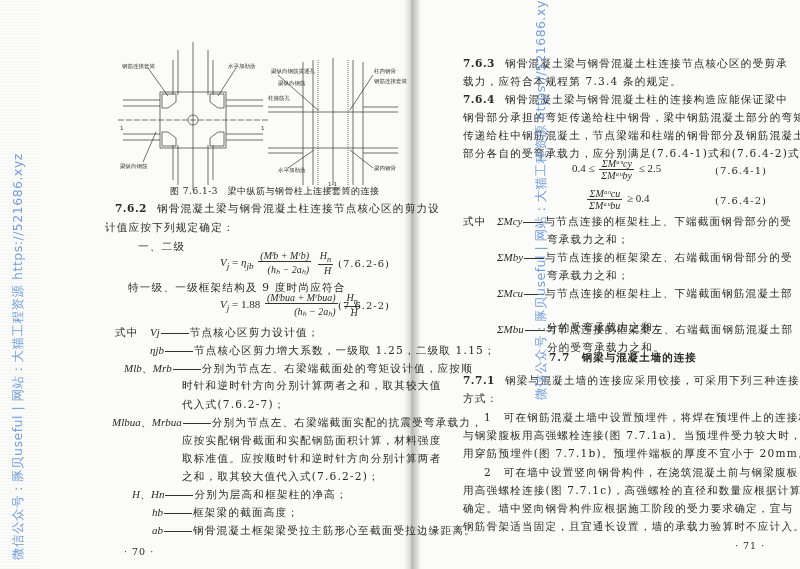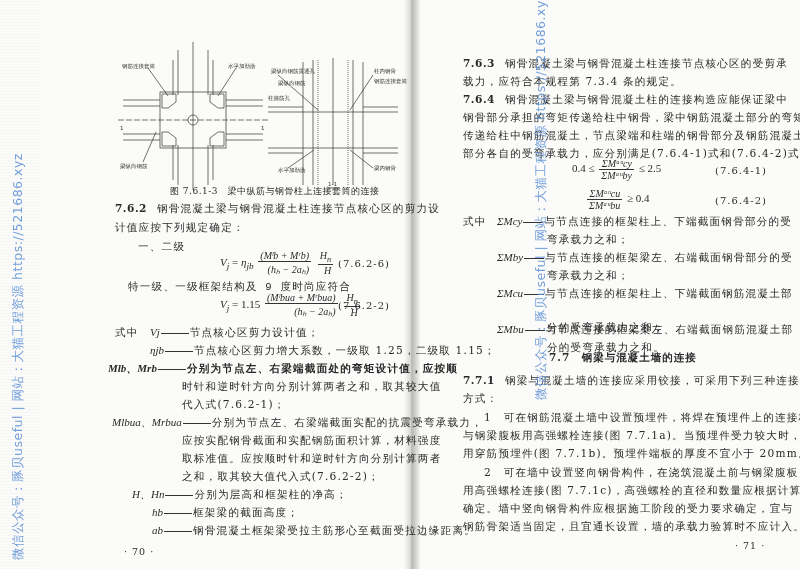--- a/index.html
+++ b/index.html
@@ -118,51 +118,51 @@
     <text class="fig-label" x="256" y="43">钢筋连接套筒</text>
     <text class="fig-label" x="256" y="130">梁内钢骨</text>
     <text class="fig-label" x="210" y="146">1-1</text>
   </svg>
 </div>
 <div class="fig-caption">图 7.6.1-3　梁中纵筋与钢骨柱上连接套筒的连接</div>
 
 <div class="line" style="left:115px; top:201px;">
   <span class="clause-num">7.6.2</span><span>钢骨混凝土梁与钢骨混凝土柱连接节点核心区的剪力设</span>
 </div>
-<div class="line" style="left:115px; top:220px;">计值应按下列规定确定：</div>
+<div class="line" style="left:105px; top:220px;">计值应按下列规定确定：</div>
 <div class="line" style="left:138px; top:239px;">一、二级</div>
 
 <div class="eq" style="left:220px; top:250px;">
   <span>V</span><sub>j</sub>
   <span style="font-style:normal">=</span>
   <span>η</span><sub>jb</sub>
   <span class="frac"><span class="num">(Mˡb + Mʳb)</span><span class="den">(hₕ − 2aₕ)</span></span>
   <span class="frac"><span class="num"><span>H</span><sub>n</sub></span><span class="den">H</span></span>
 </div>
 <div class="eq-no" style="left:338px; top:258px;">(7.6.2-6)</div>
 
-<div class="line" style="left:128px; top:280px;font-family:Liberation Mono, monospace;">特一级、一级框架结构及 9 度时尚应符合</div>
+<div class="line" style="left:128px; top:280px;">特一级、一级框架结构及 9 度时尚应符合</div>
 
 <div class="eq" style="left:220px; top:292px;">
   <span>V</span><sub>j</sub>
-  <span style="font-style:normal">= 1.15</span>
+  <span style="font-style:normal">= 1.88</span>
   <span class="frac"><span class="num">(Mˡbua + Mʳbua)</span><span class="den">(hₕ − 2aₕ)</span></span>
   <span class="frac"><span class="num"><span>H</span><sub>n</sub></span><span class="den">H</span></span>
 </div>
 <div class="eq-no" style="left:338px; top:300px;">(7.6.2-2)</div>
 
 <div class="line" style="left:115px; top:325px;">式中</div>
 
 <div class="line" style="left:150px; top:325px;"><span class="sym">Vj</span><span class="dash"></span><span>节点核心区剪力设计值；</span></div>
 
 <div class="line" style="left:150px; top:343px;"><span class="sym">ηjb</span><span class="dash"></span><span>节点核心区剪力增大系数，一级取 1.25，二级取 1.15；</span></div>
 
-<div class="line" style="left:108px; top:361px;font-weight:bold;"><span class="sym">Mlb、Mrb</span><span class="dash"></span><span>分别为节点左、右梁端截面处的弯矩设计值，应按顺</span></div>
-<div class="line" style="left:182px; top:379px;">时针和逆时针方向分别计算两者之和，取其较大值</div>
-<div class="line" style="left:182px; top:397px;">代入式(7.6.2-1)；</div>
+<div class="line" style="left:124px; top:361px;"><span class="sym">Mlb、Mrb</span><span class="dash"></span><span>分别为节点左、右梁端截面处的弯矩设计值，应按顺</span></div>
+<div class="line" style="left:182px; top:379px;font-family:Liberation Mono, monospace;">时针和逆时针方向分别计算两者之和，取其较大值</div>
+<div class="line" style="left:182px; top:397px;">代入式(7.6.2-7)；</div>
 
 <div class="line" style="left:112px; top:415px;"><span class="sym">Mlbua、Mrbua</span><span class="dash"></span><span>分别为节点左、右梁端截面实配的抗震受弯承载力，</span></div>
 <div class="line" style="left:182px; top:433px;">应按实配钢骨截面和实配钢筋面积计算，材料强度</div>
 <div class="line" style="left:182px; top:451px;">取标准值。应按顺时针和逆时针方向分别计算两者</div>
 <div class="line" style="left:182px; top:469px;">之和，取其较大值代入式(7.6.2-2)；</div>
 
 <div class="line" style="left:132px; top:487px;"><span class="sym">H、Hn</span><span class="dash"></span><span>分别为层高和框架柱的净高；</span></div>
 <div class="line" style="left:152px; top:505px;"><span class="sym">hb</span><span class="dash"></span><span>框架梁的截面高度；</span></div>
 <div class="line" style="left:152px; top:523px;text-align:center;"><span class="sym">ab</span><span class="dash"></span><span>钢骨混凝土框架梁受拉主筋形心至截面受拉边缘距离。</span></div>
 

